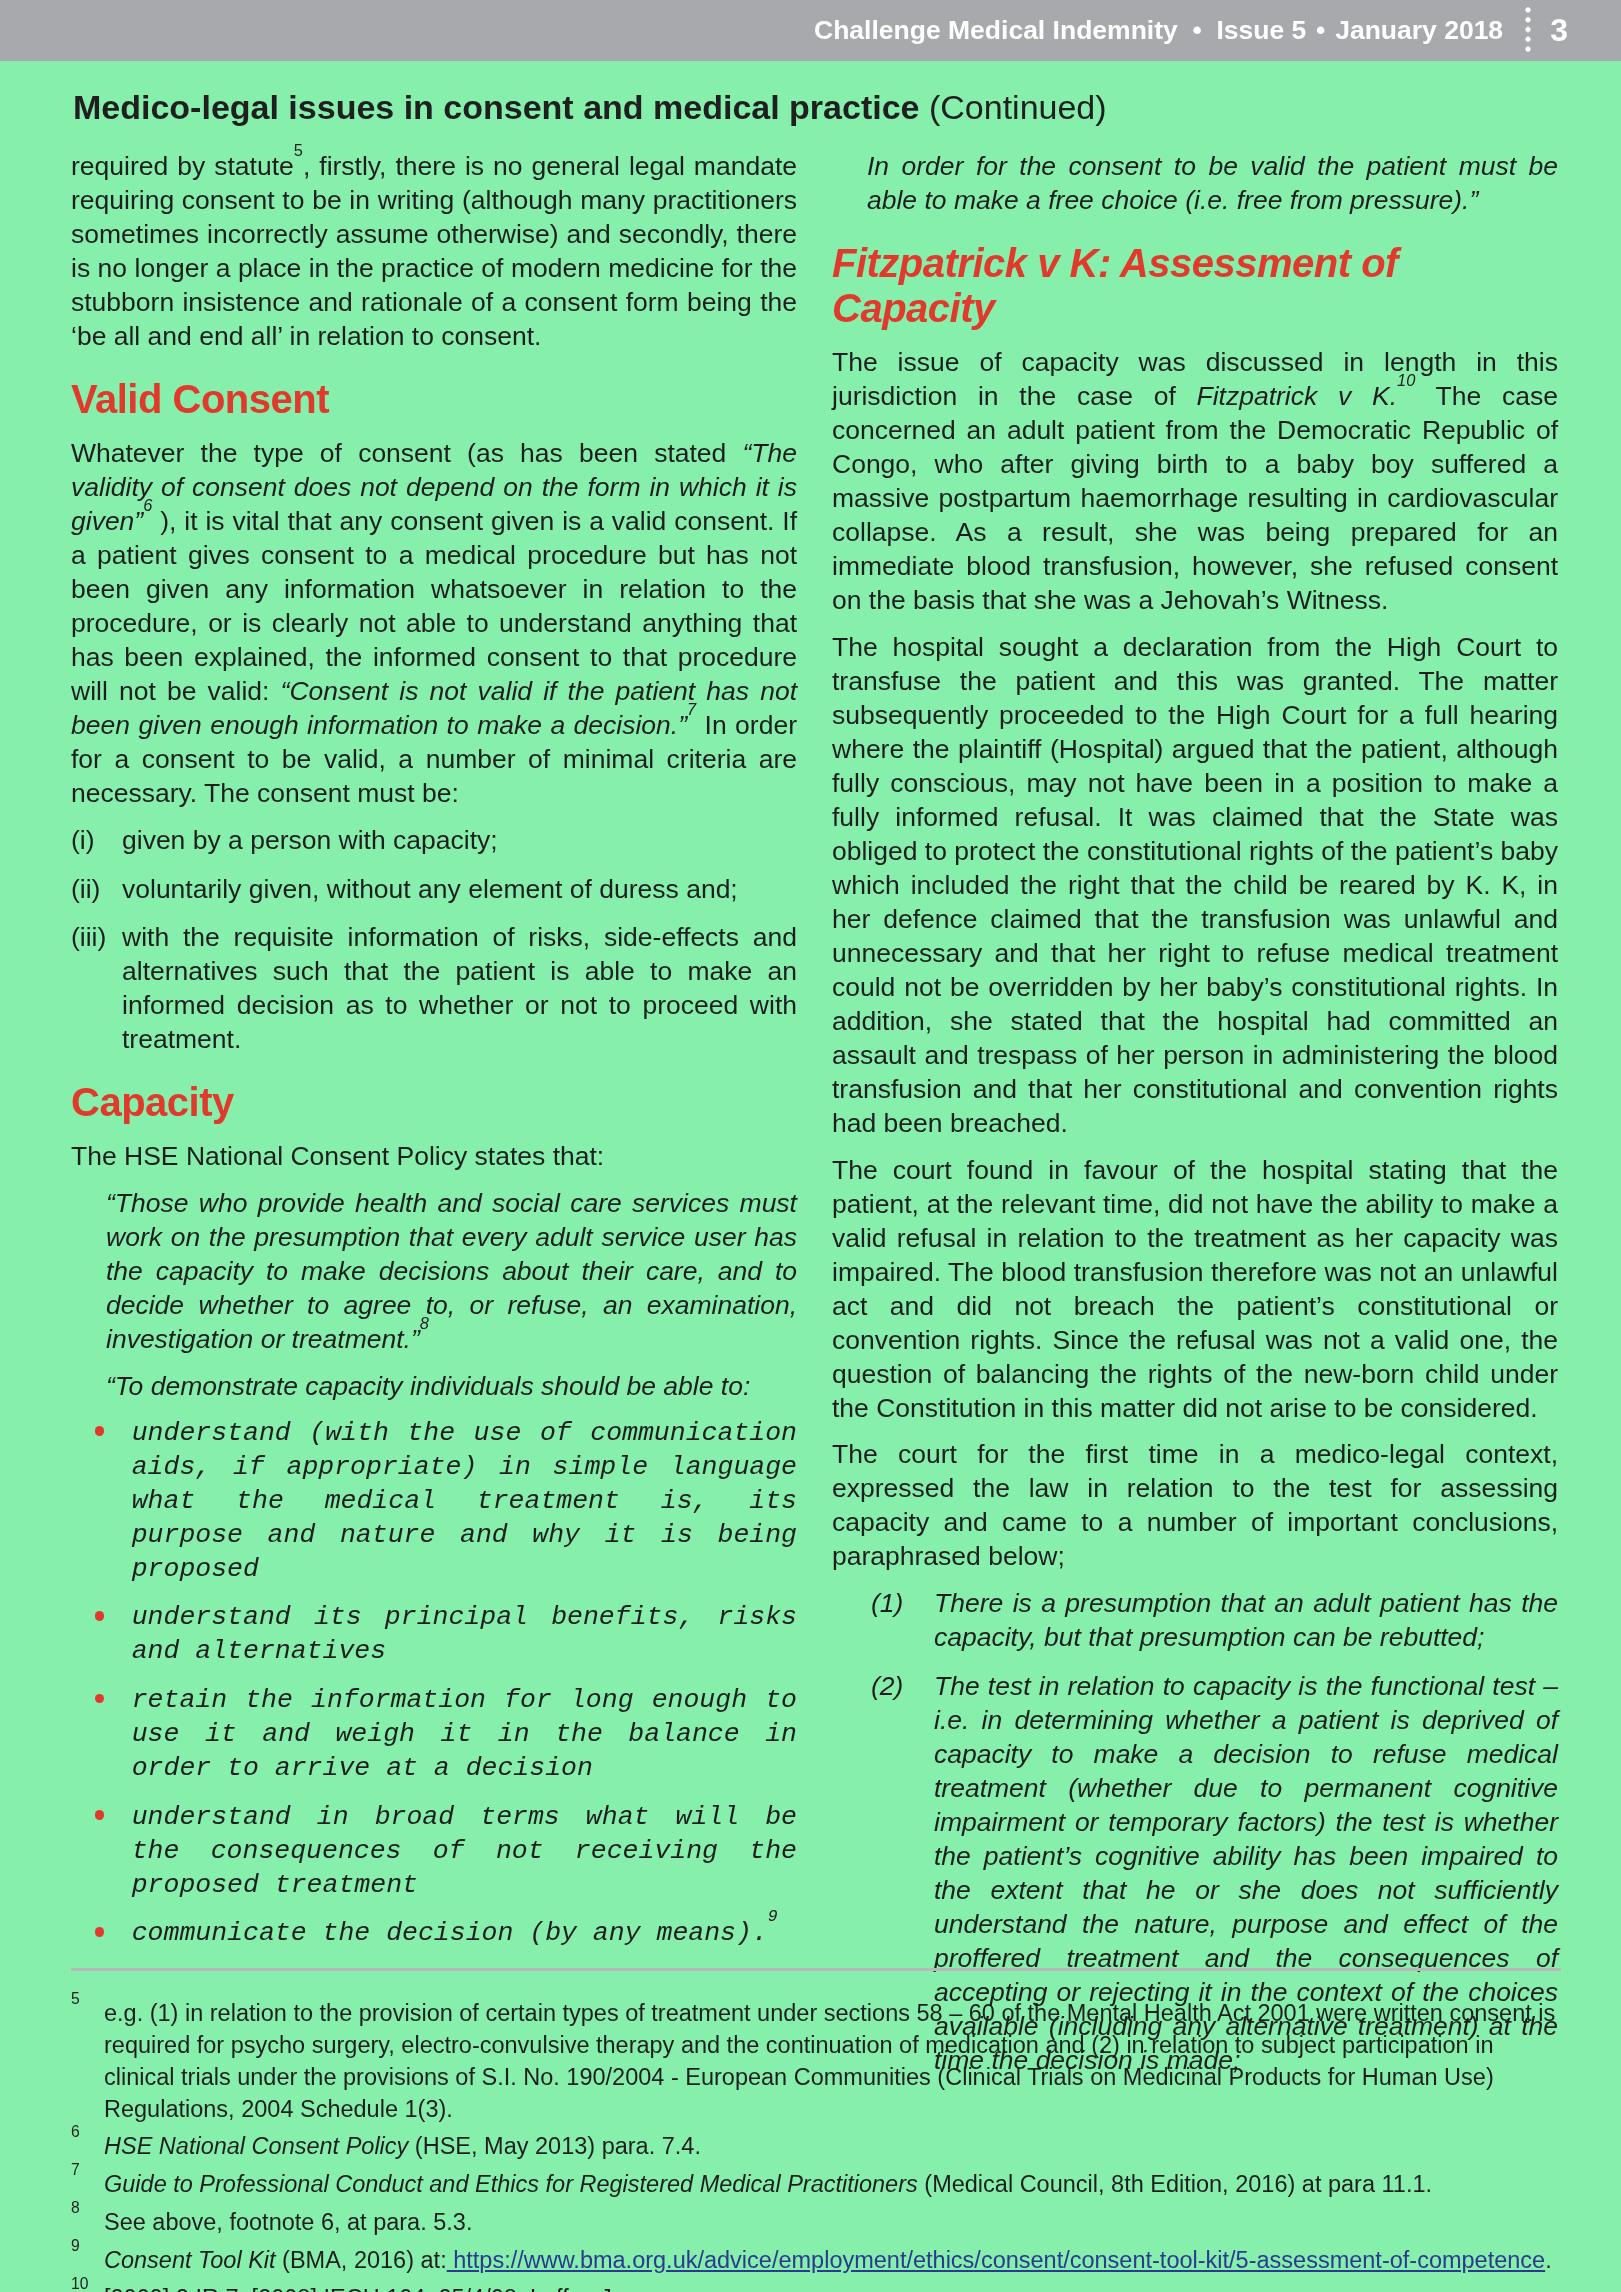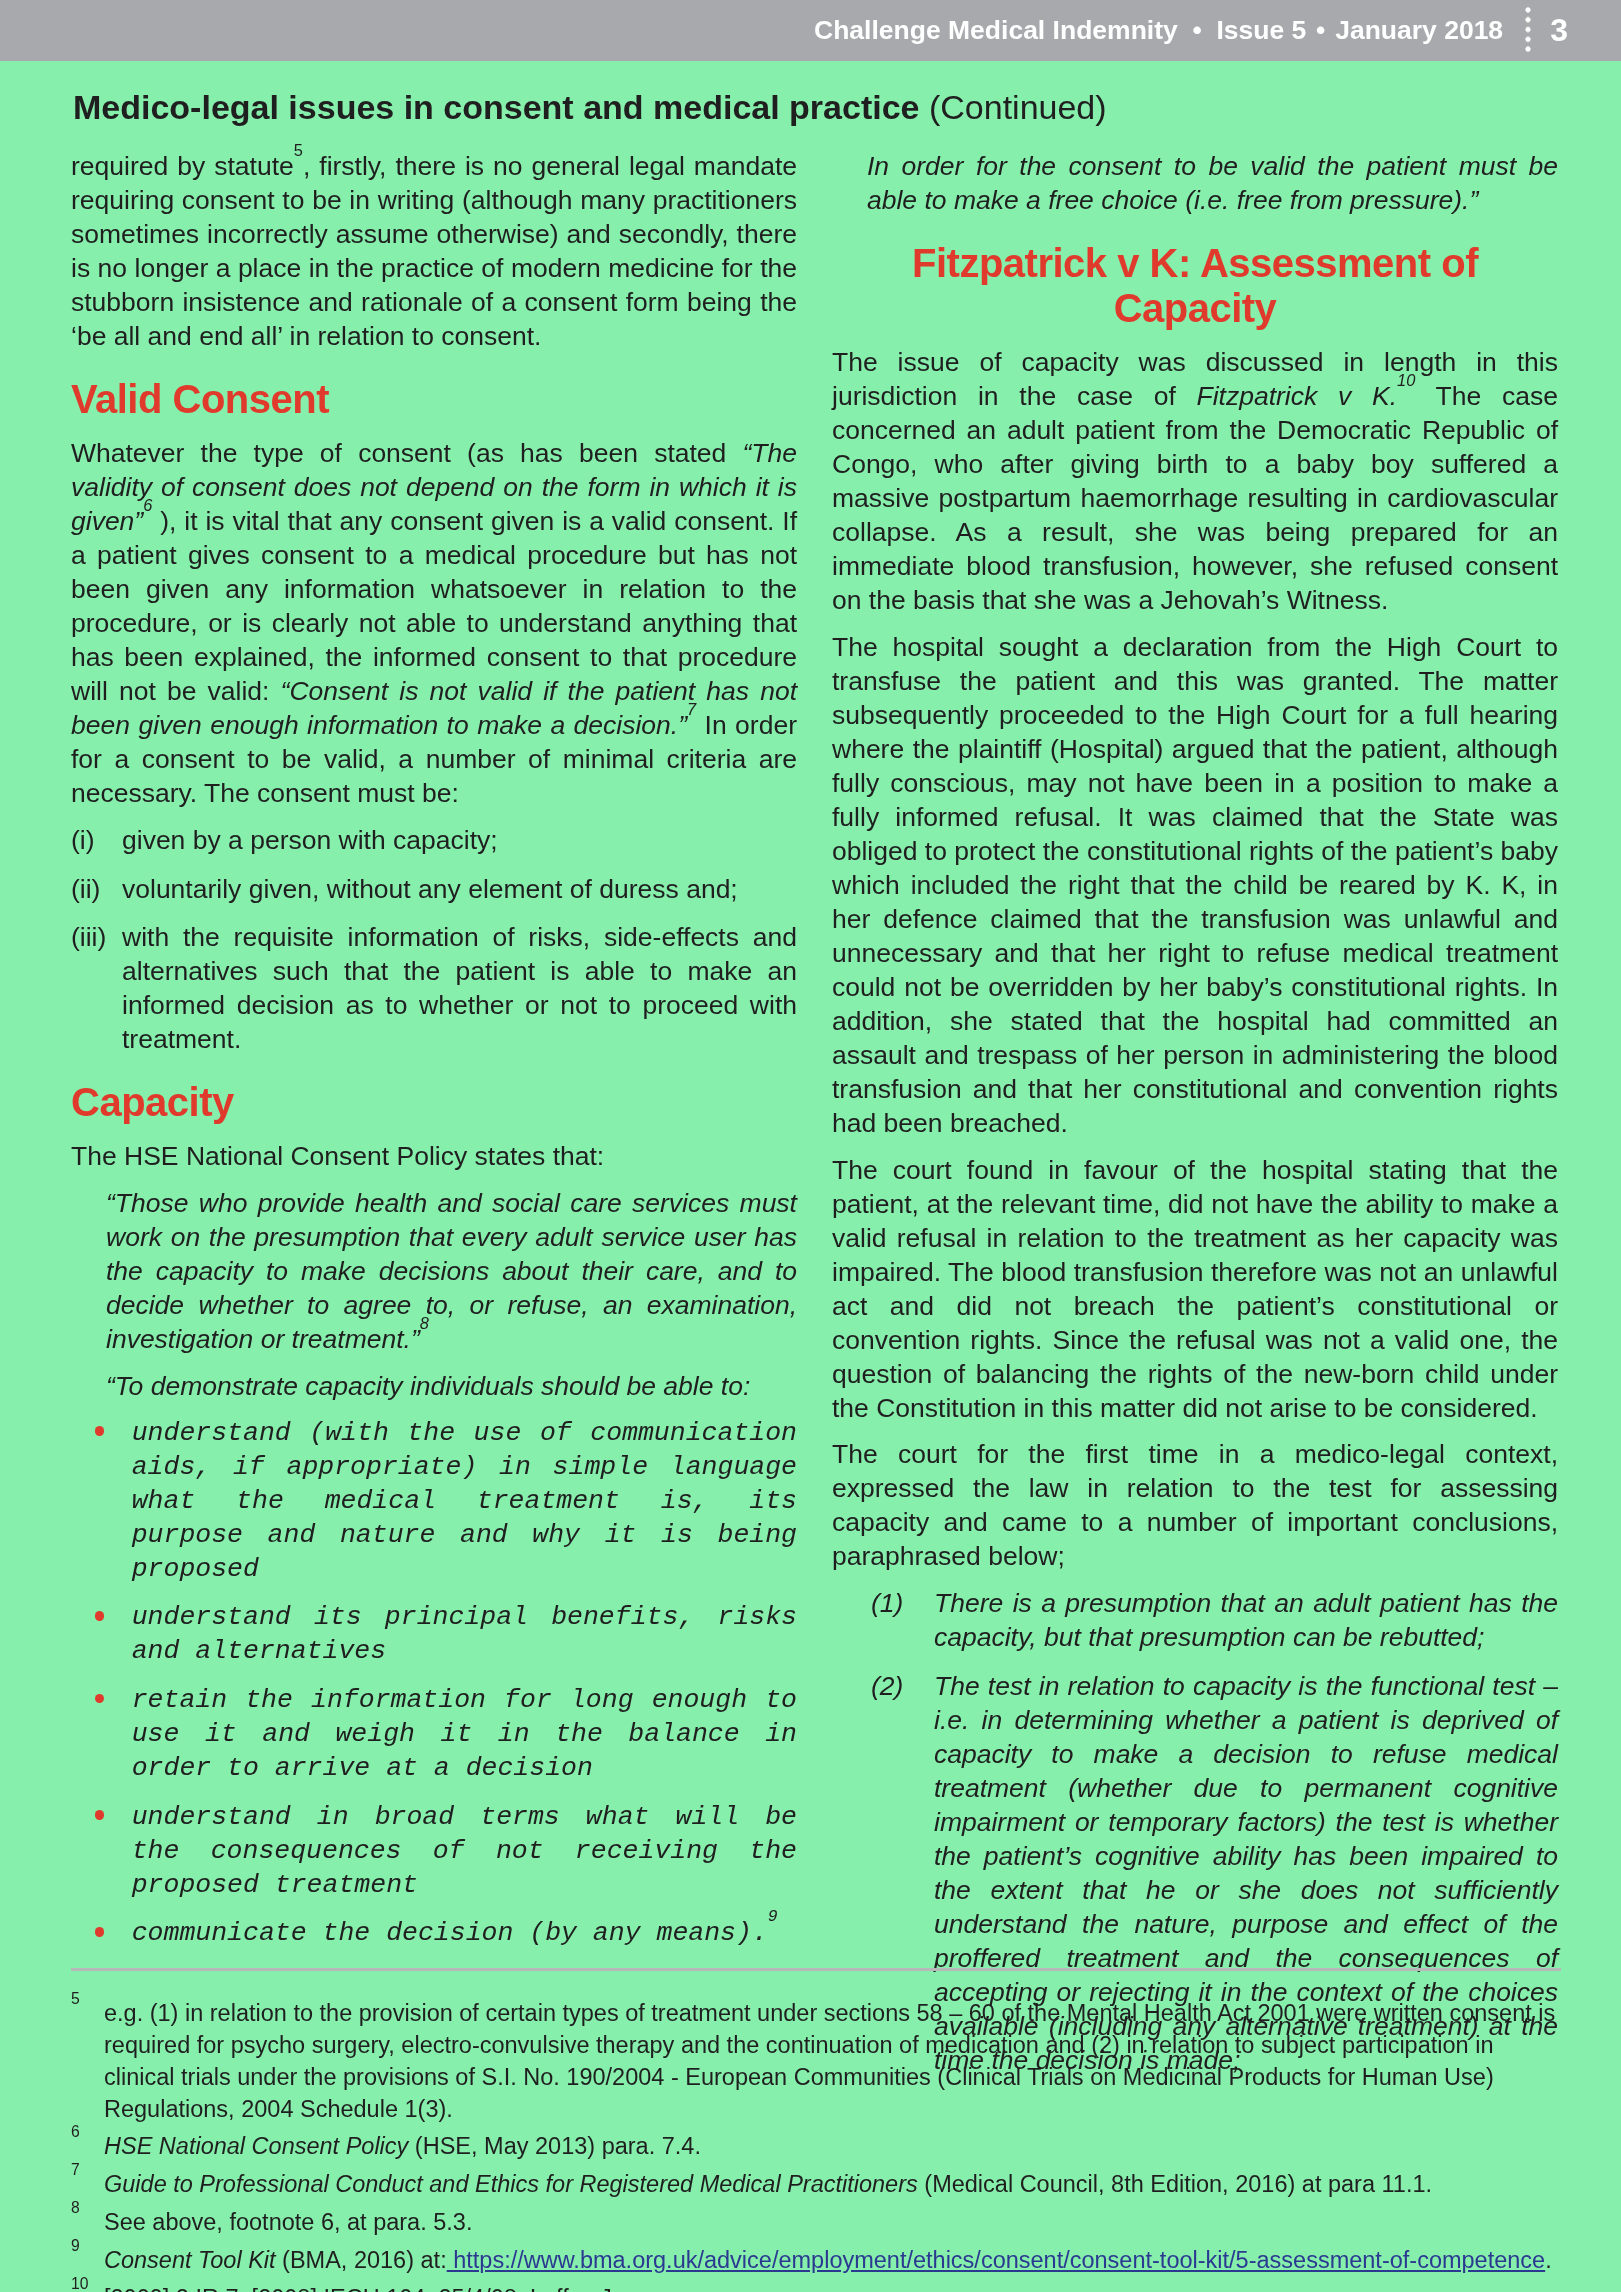--- a/index.html
+++ b/index.html
@@ -36,21 +36,21 @@
     font-size:26.5px;line-height:34px;text-align:justify;
   }
   .colL{left:71px;}
   .colR{left:832px;}
   p.body{margin:0 0 12.7px 0;}
   .section{
     color:var(--red,#e03a2c);
     font-size:40px;line-height:45px;font-weight:bold;
     letter-spacing:-0.5px;margin:23.5px 0 14.7px 0;text-align:left;
   }
-  .section.ital{text-align:center;}
+  .section.ital{font-style:italic;}
   .quote{margin:0 0 12.7px 35px;text-align:justify;}
   .it{font-style:italic;}
   .bd{font-weight:bold;}
   .lnk{color:var(--blue,#2b3990);text-decoration:underline;}
   sup{font-size:0.62em;line-height:0;position:relative;top:-0.55em;}
   
   .ritem{display:flex;margin:0 0 14.7px 0;}
   .rlabel{flex:0 0 51px;}
   .rtext{flex:1;text-align:justify;}
   

